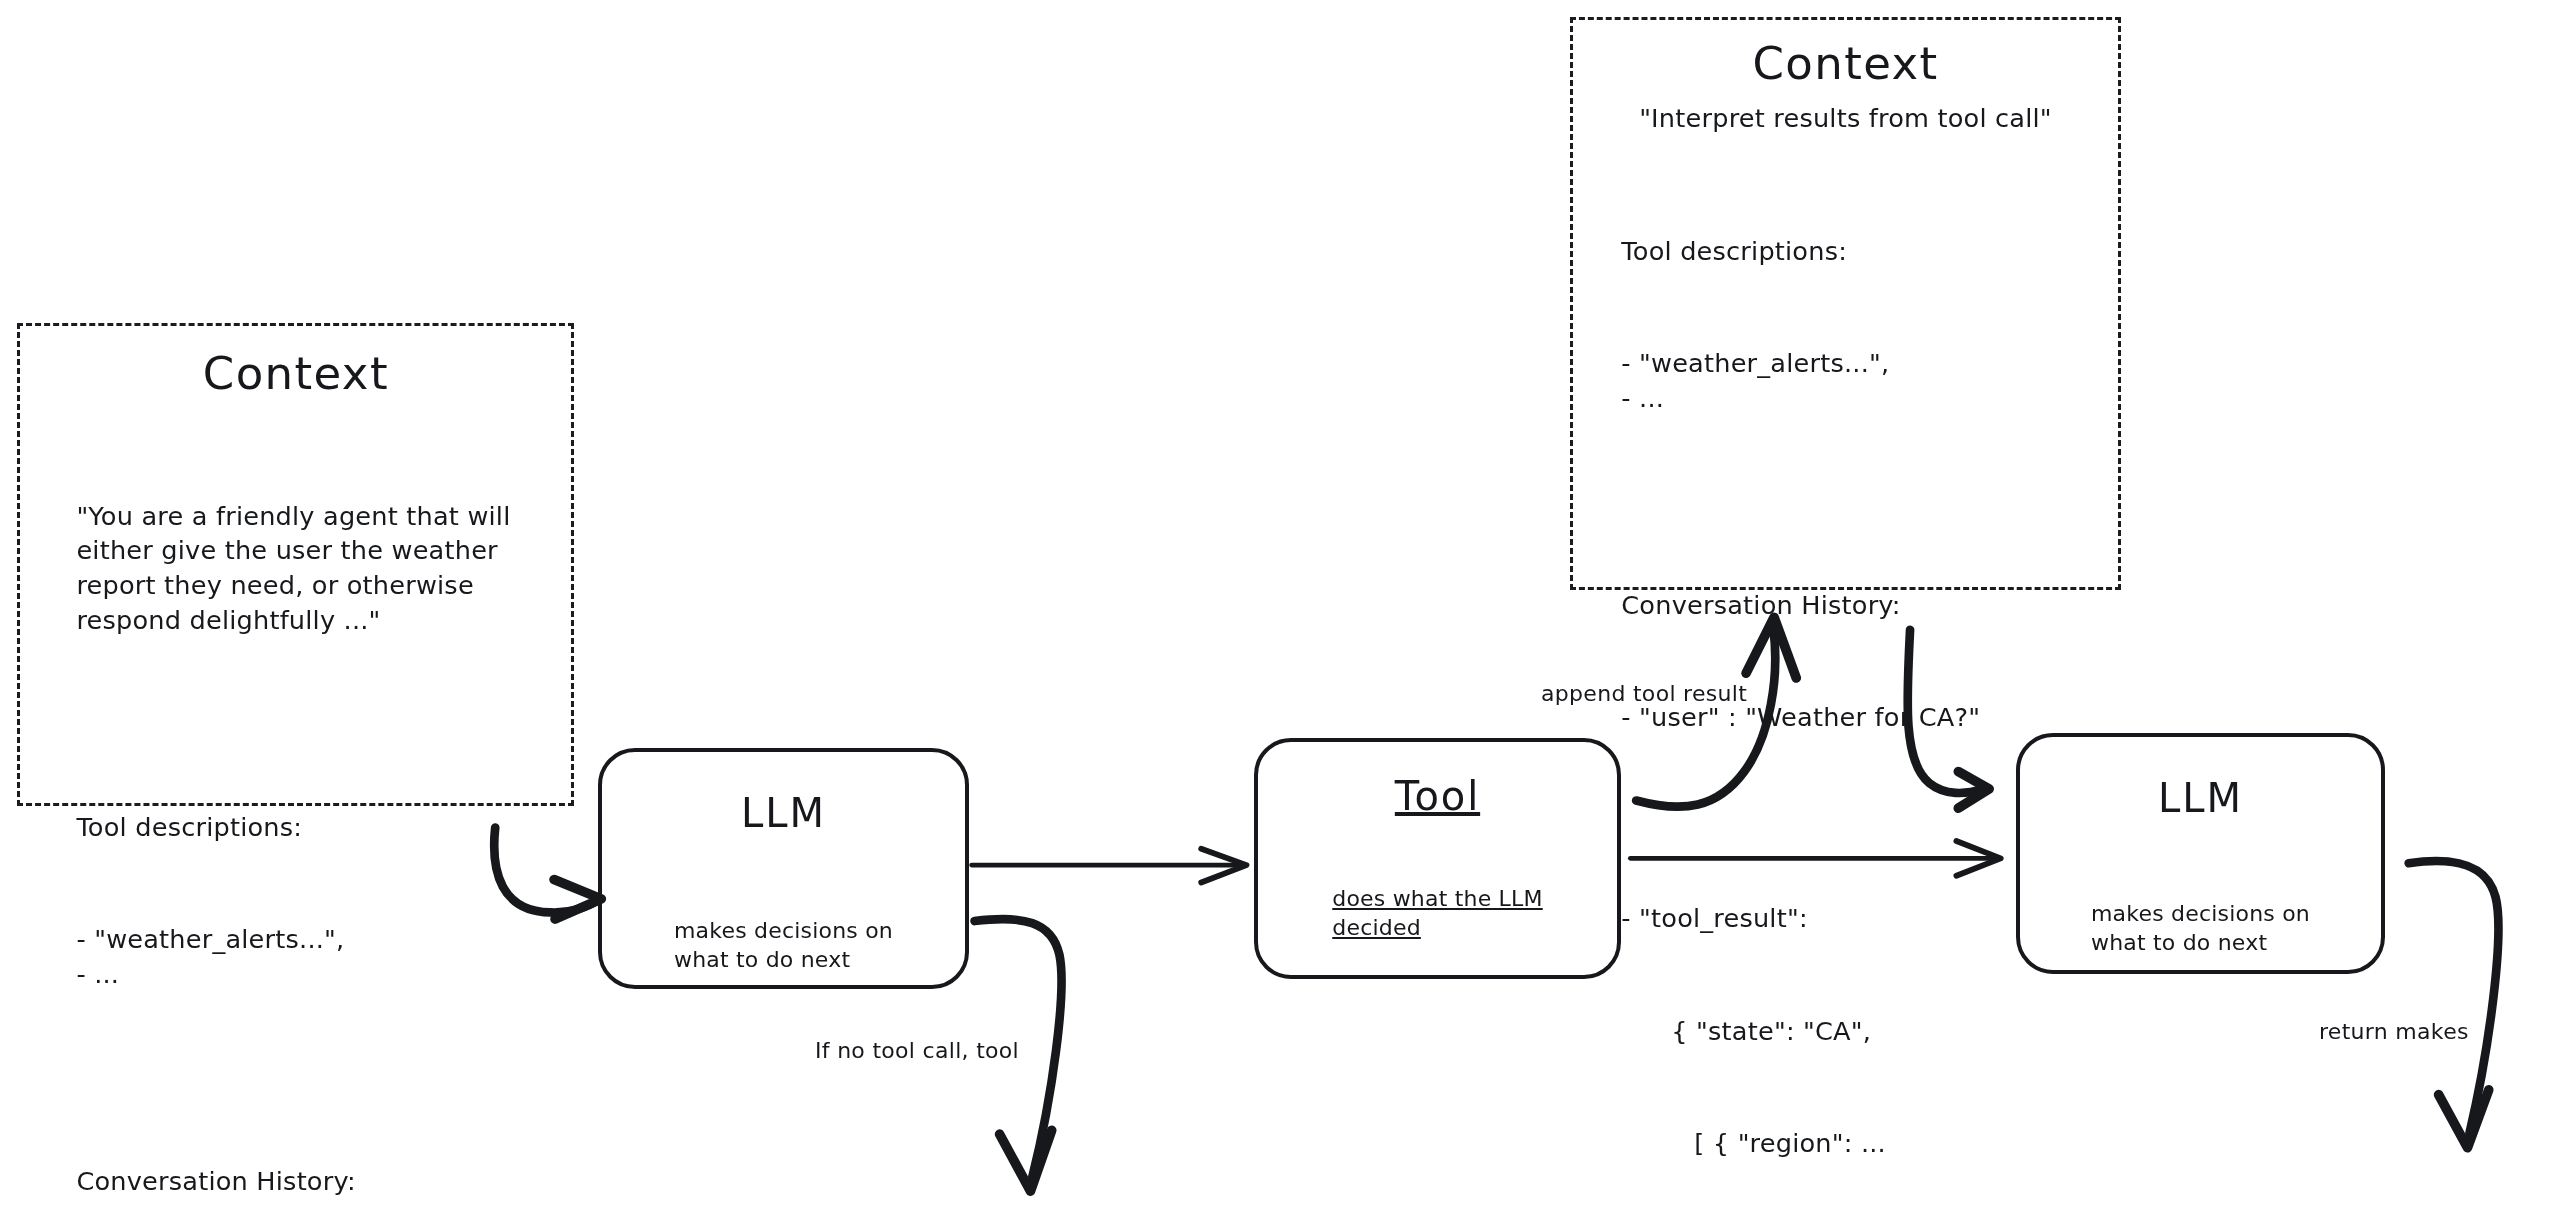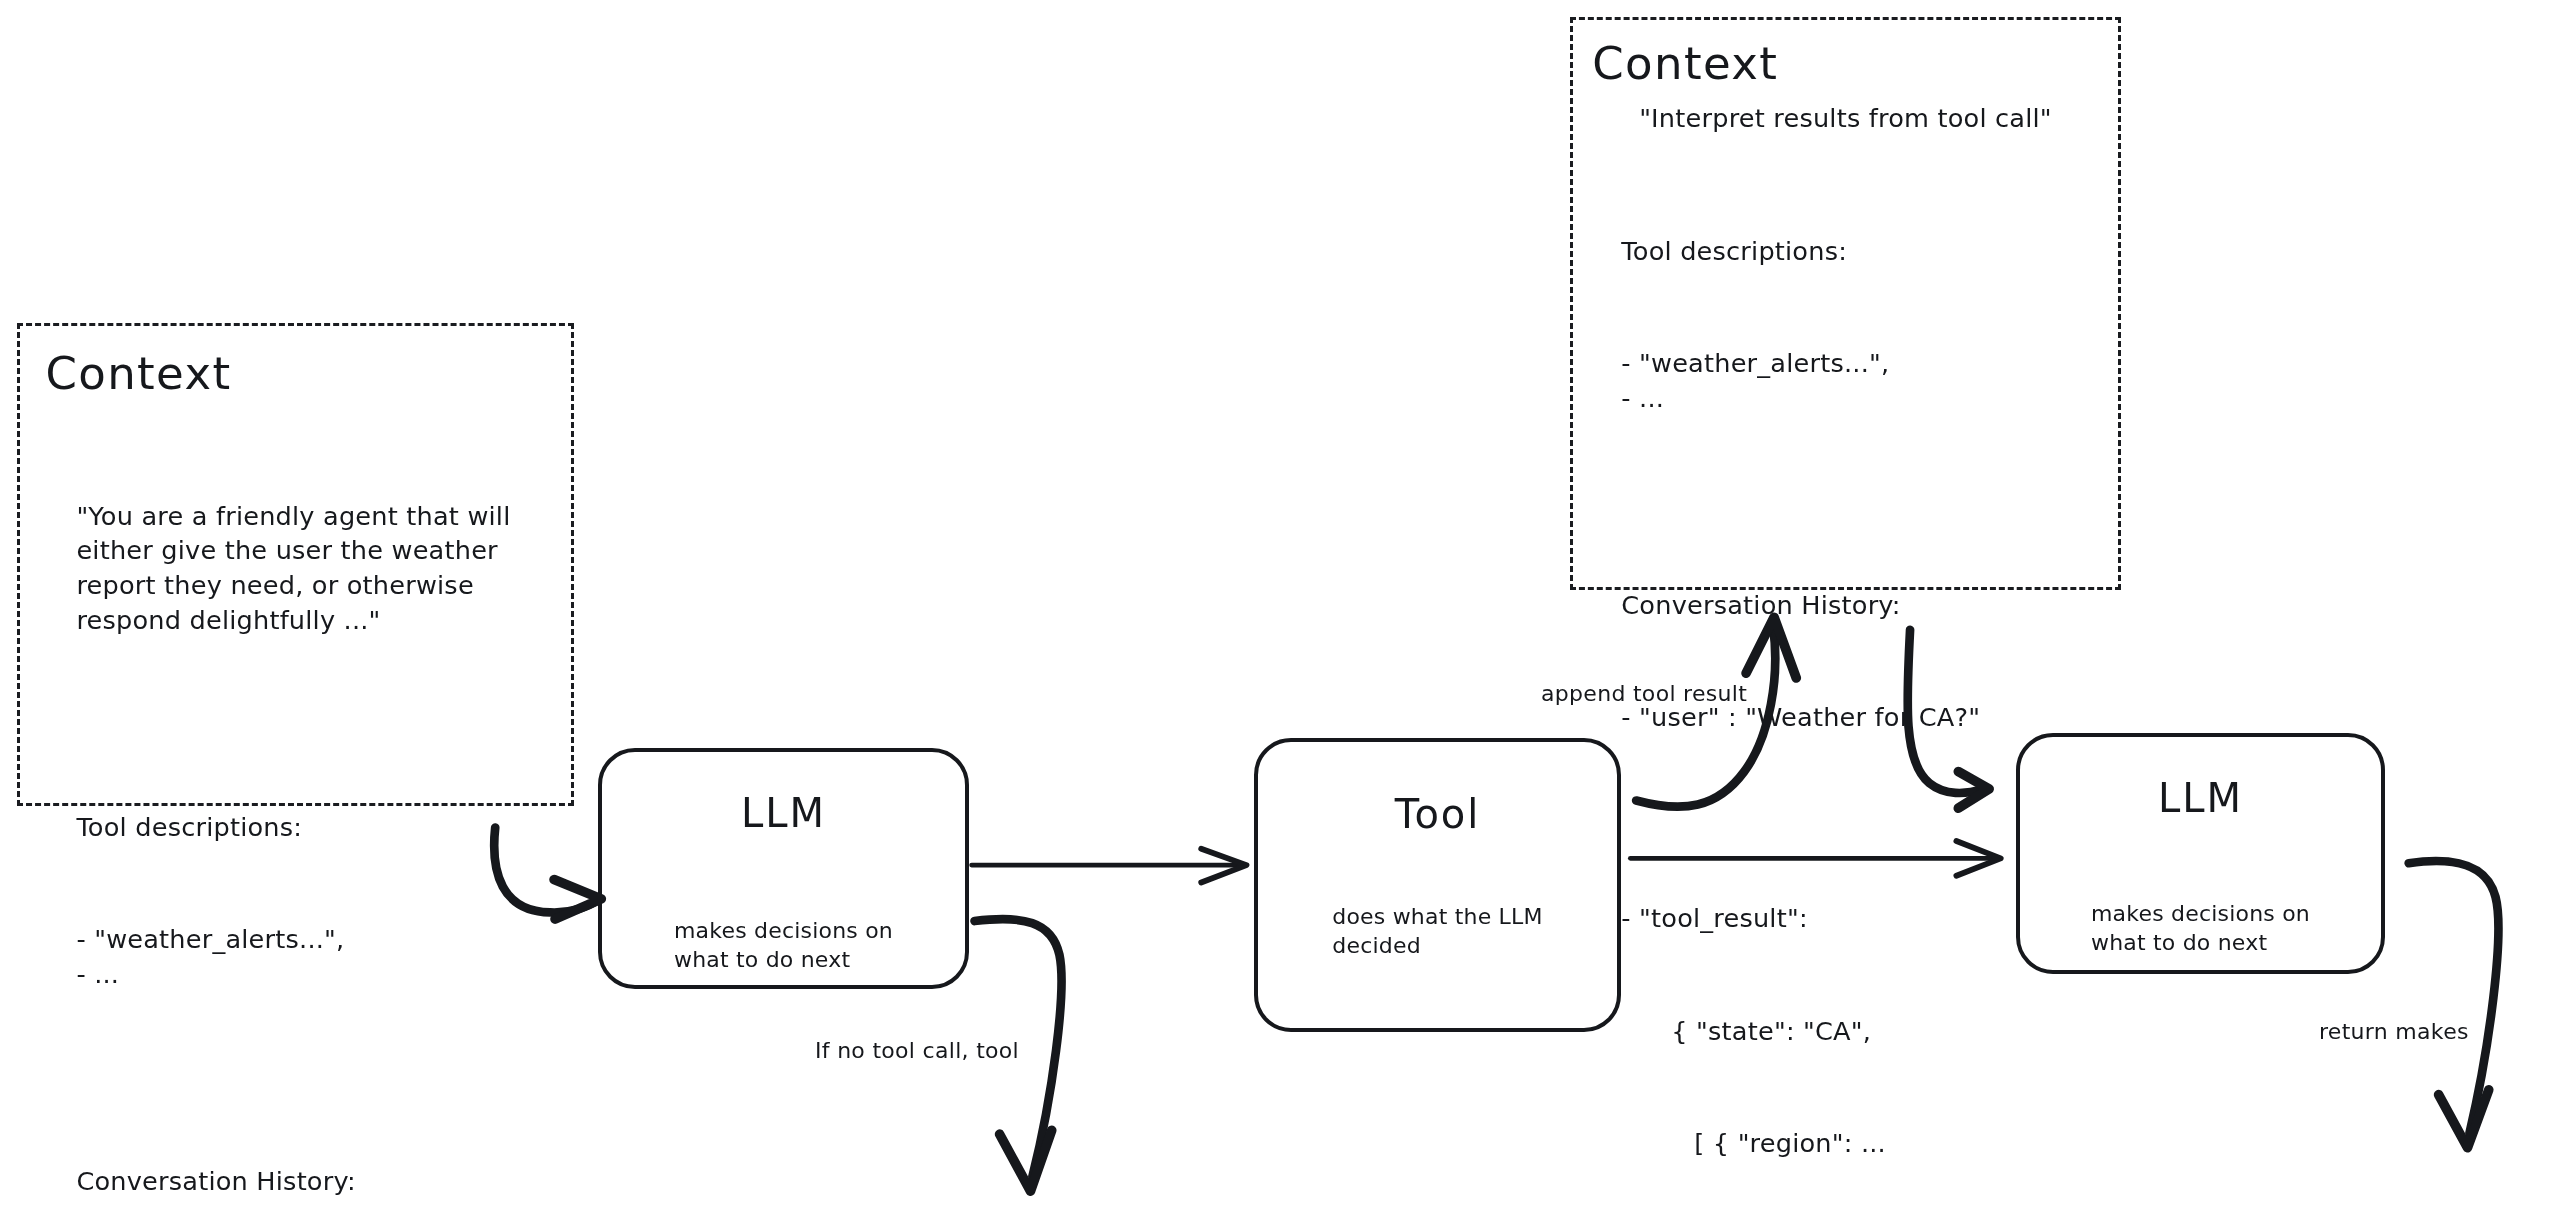--- a/index.html
+++ b/index.html
@@ -30,21 +30,21 @@
   }
 
   
   .ctx-box {
     position: absolute;
     box-sizing: border-box;
     border: 3.9px dashed #1a1c20;
     background: transparent;
   }
   .ctx-title {
-    text-align: left;
+    text-align: center;
     font-size: 45px;
     letter-spacing: 1.4px;
     font-weight: 400;
     line-height: 1;
   }
   .ctx-body {
     font-size: 25.6px;
     line-height: 1.36;
     letter-spacing: 0.2px;
     white-space: pre-wrap;
@@ -105,21 +105,21 @@
   .node-sub {
     font-size: 22px;
     line-height: 1.33;
     letter-spacing: 0.2px;
     text-align: left;
     white-space: pre-line;
   }
 
   #node-llm1 { left: 598px; top: 748px;  width: 371px; height: 241px; padding-top: 41px; }
   #node-llm1 .node-sub { margin-top: 35px; }
-  #node-tool { left: 1254px; top: 738px; width: 367px; height: 294px; padding-top: 52px; }
+  #node-tool { left: 1254px; top: 738px; width: 367px; height: 241px; padding-top: 34px; text-decoration: underline; }
   #node-tool .node-sub { margin-top: 20px; }
   #node-llm2 { left: 2016px; top: 733px; width: 369px; height: 241px; padding-top: 41px; }
   #node-llm2 .node-sub { margin-top: 33px; }
 
   
   .edge-label {
     position: absolute;
     font-size: 22px;
     letter-spacing: 0.3px;
     line-height: 1;

